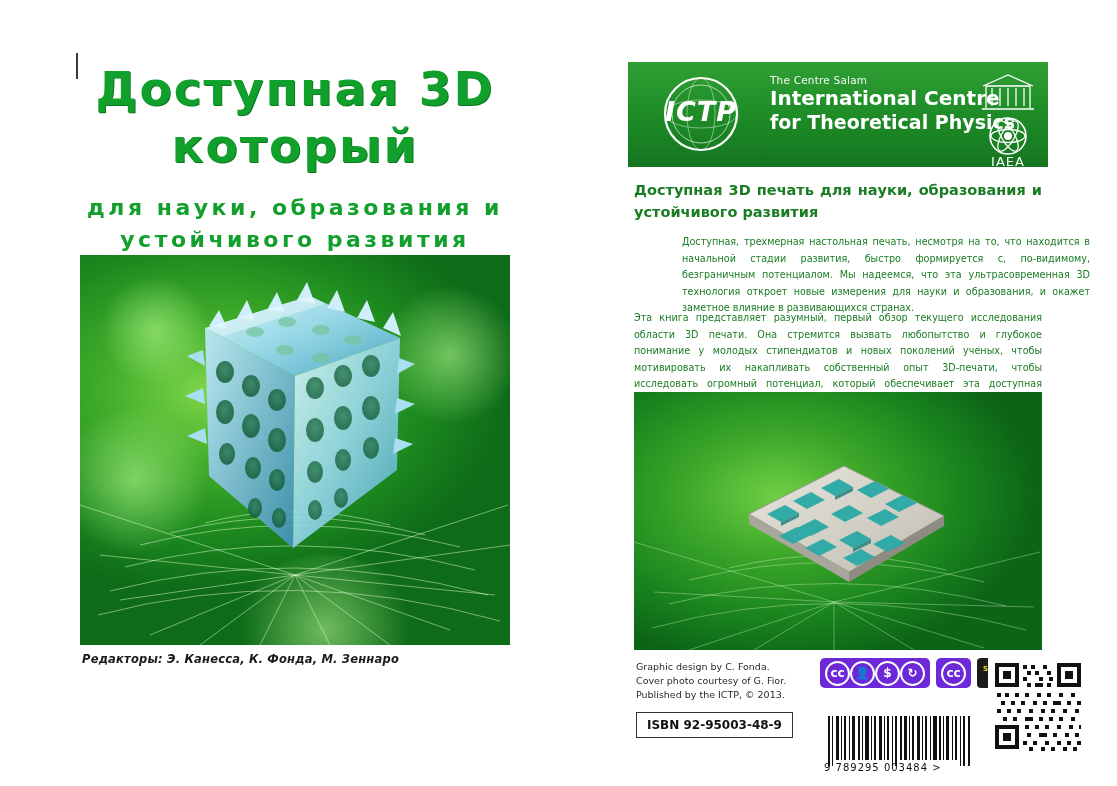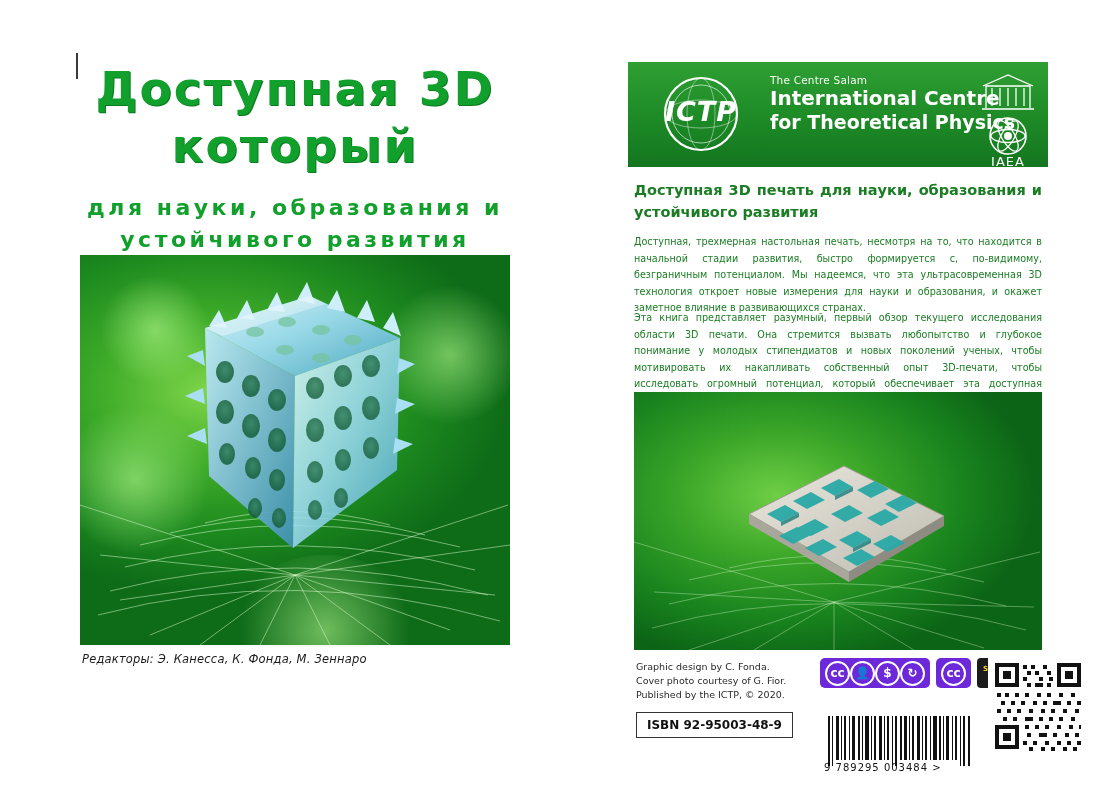--- a/index.html
+++ b/index.html
@@ -101,20 +101,21 @@
 
   #caption-editors {
     position: absolute;
     left: 22px;
     top: 612px;
     font-family: "DejaVu Sans", sans-serif;
     font-style: italic;
     font-size: 11.5px;
     color: #1a1a1a;
     letter-spacing: .2px;
+    font-weight: bold;
   }
 
   
   #back-cover {
     position: absolute;
     left: 628px;
     top: 62px;
     width: 420px;
     height: 660px;
   }
@@ -191,21 +192,21 @@
   .back-para {
     position: absolute;
     left: 6px;
     width: 408px;
     font-family: "DejaVu Sans", sans-serif;
     font-size: 9.6px;
     line-height: 1.72;
     color: #1a7c23;
     text-align: justify;
   }
-  #para1 { top: 172px; }
+  #para1 { top: 172px; margin-left: 48px; }
   #para2 { top: 248px; }
   #para2 em { font-style: italic; }
 
   
   #back-photo {
     position: absolute;
     left: 6px; top: 330px;
     width: 408px; height: 258px;
     overflow: hidden;
     background:
@@ -527,21 +528,21 @@
         <polygon points="42,68 60,59 60,63 42,72"></polygon>
         <polygon points="96,42 114,33 114,37 96,46"></polygon>
         <polygon points="114,94 132,85 132,89 114,98"></polygon>
       </g>
     </svg>
   </div>
 
   <div id="credits">
     <div>Graphic design by C. Fonda.</div>
     <div>Cover photo courtesy of G. Fior.</div>
-    <div>Published by the ICTP, © 2020.</div>
+    <div>Published by the ICTP, © 2013.</div>
   </div>
 
   <div id="isbn-box">ISBN 92-95003-48-9</div>
 
   <div id="cc-badges">
     <div class="cc-pill">
       <div class="cc-circle">cc</div>
       <div class="cc-circle">👤</div>
       <div class="cc-circle">$</div>
       <div class="cc-circle">↻</div>

